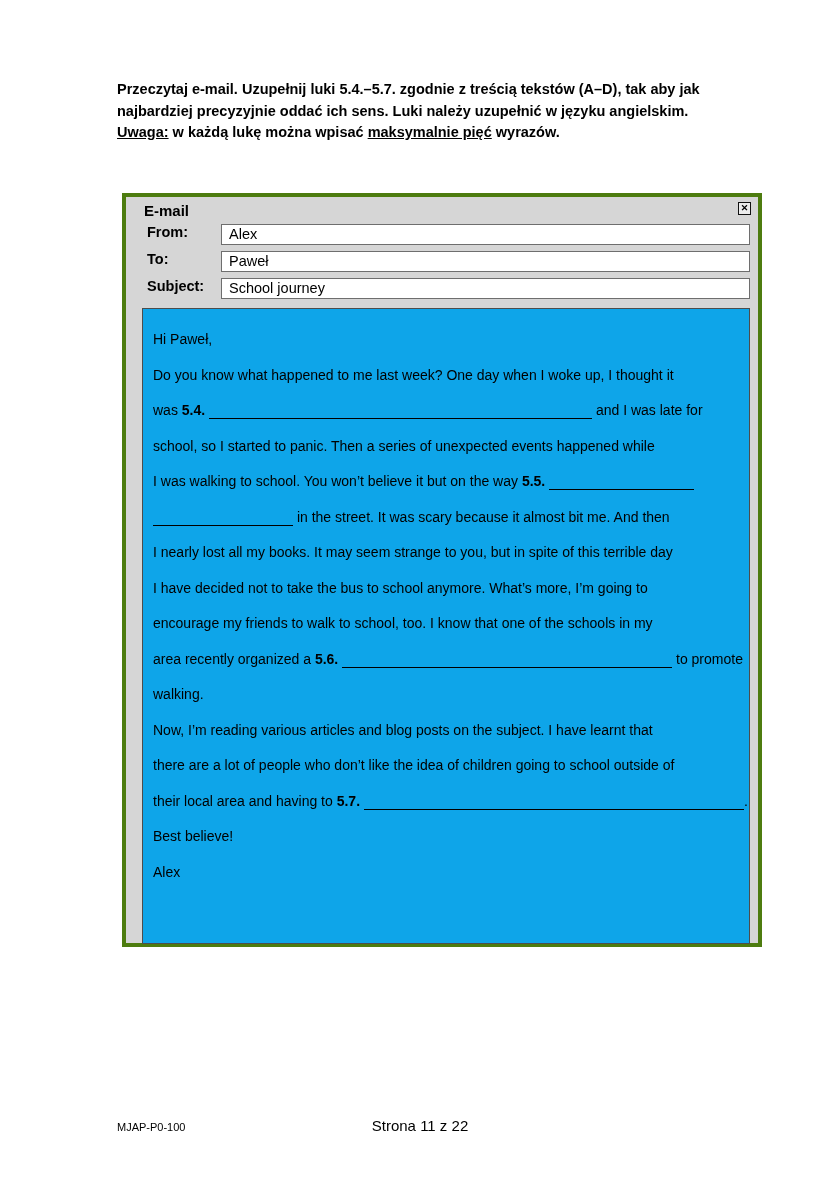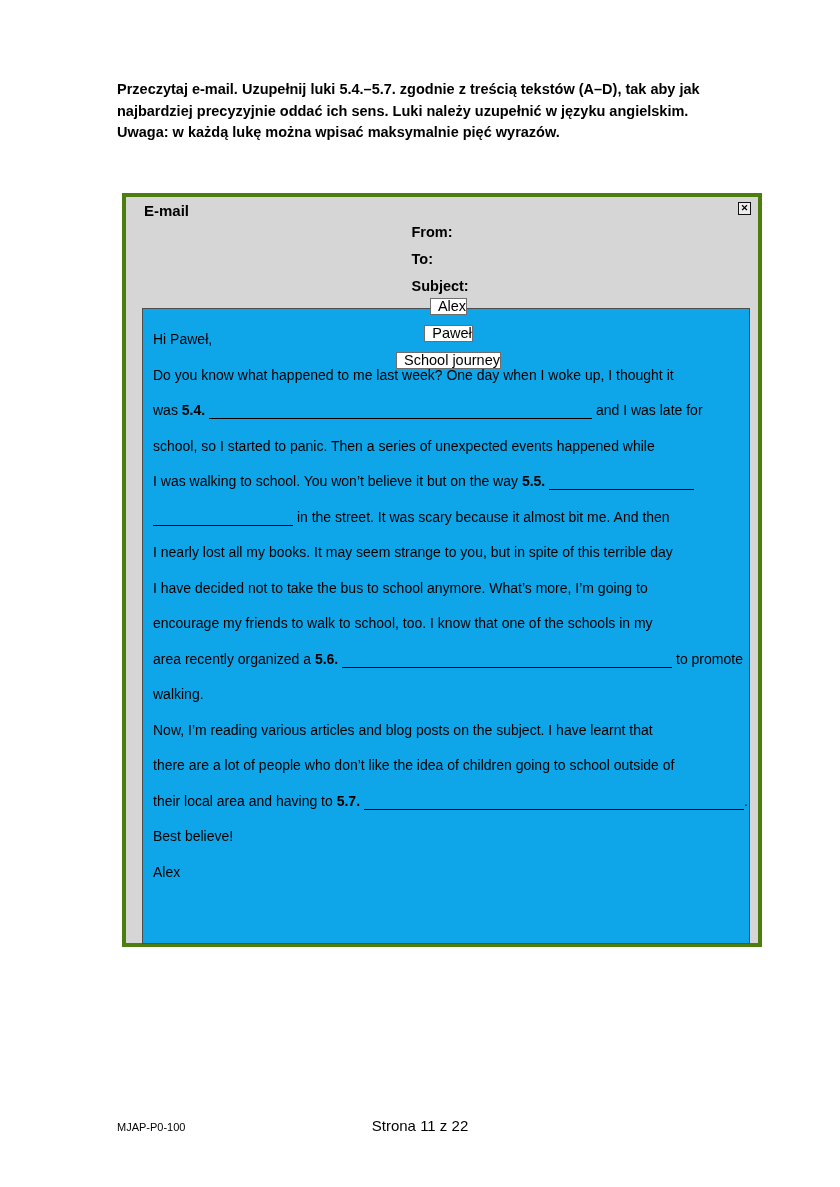--- a/index.html
+++ b/index.html
@@ -7,41 +7,41 @@
     position:relative; width:840px; height:1187px; background:#ffffff;
     font-family:"Liberation Sans", sans-serif; color:#000;
     overflow:hidden;
   }
   
   .instructions {
     position:absolute; left:117px; top:79px; width:660px;
     font-size:14.5px; font-weight:bold; line-height:21.5px;
   }
   .instructions .line { white-space:pre; }
-  .seg-underline { }
+  .seg-underline { text-decoration:underline; }
   .seg-bold { font-weight:bold; }
 
   
   .email-window {
     position:absolute; left:122px; top:193px; width:640px; height:754px;
     background:#d6d6d6; border:4px solid #4d7c0f; box-sizing:border-box;
   }
   .title-bar { position:relative; height:27px; }
   .title-bar .title {
     position:absolute; left:18px; top:5px; font-size:15px; font-weight:bold;
   }
   .close-btn {
     position:absolute; right:7px; top:5px; width:13px; height:13px;
     background:#ececec; border:1.5px solid #111; box-sizing:border-box;
     display:flex; align-items:center; justify-content:center; cursor:default;
   }
   .close-x { font-size:9px; font-weight:bold; line-height:1; }
 
   .field-row {
-    display:flex; align-items:center; height:27px; padding:0 8px 0 21px;flex-direction:column;
+    display:flex; align-items:flex-start; height:27px; padding:0 8px 0 21px;
   }
   .field-label { width:74px; flex:0 0 74px; font-size:14.5px; font-weight:bold; }
   .field-box {
     flex:1; height:21px; background:#ffffff; border:1px solid #6e6e6e;
     box-sizing:border-box; display:flex; align-items:center;
   }
   .field-value { font-size:14.5px; padding-left:7px; line-height:1; }
 
   .body-box {
     margin:3px 8px 0 16px; height:636px; background:#0ea5e9;

